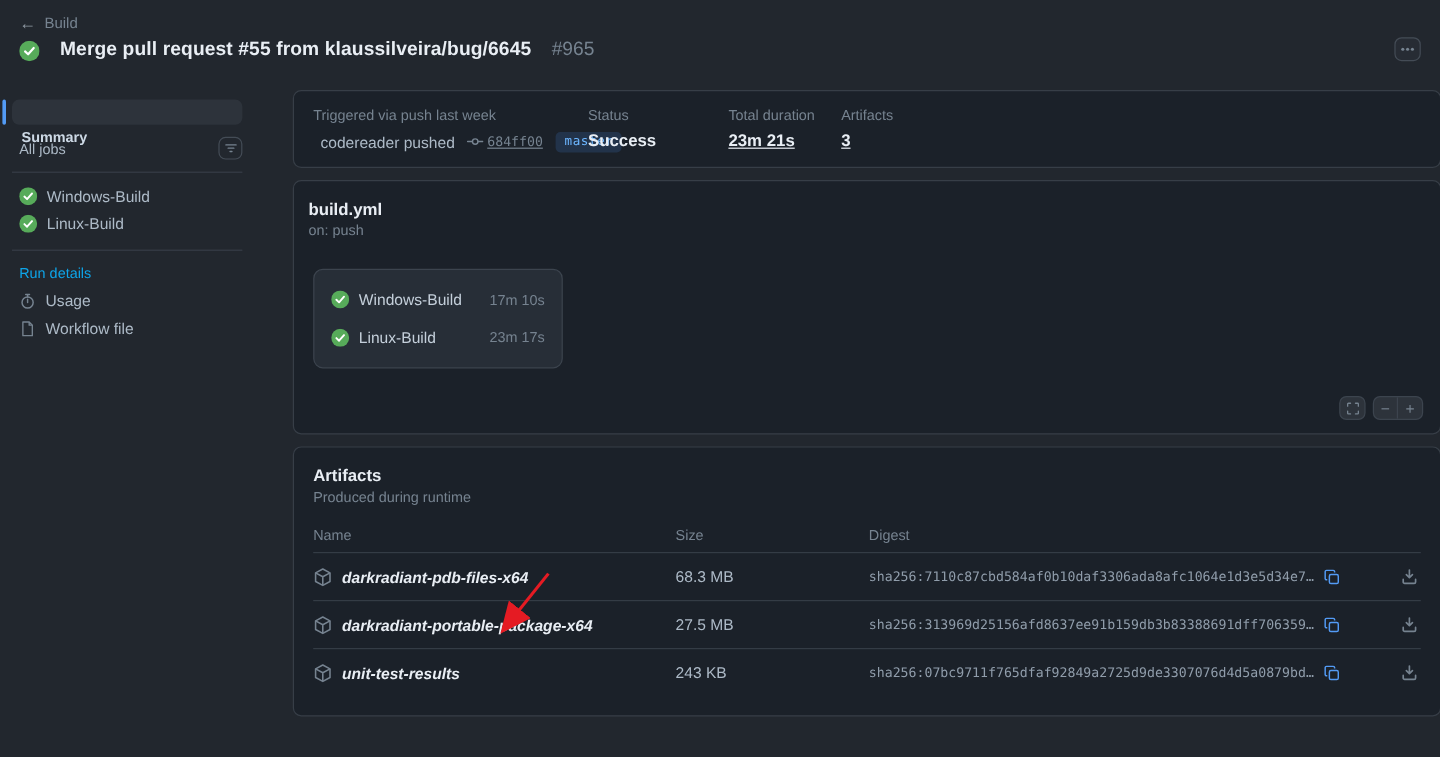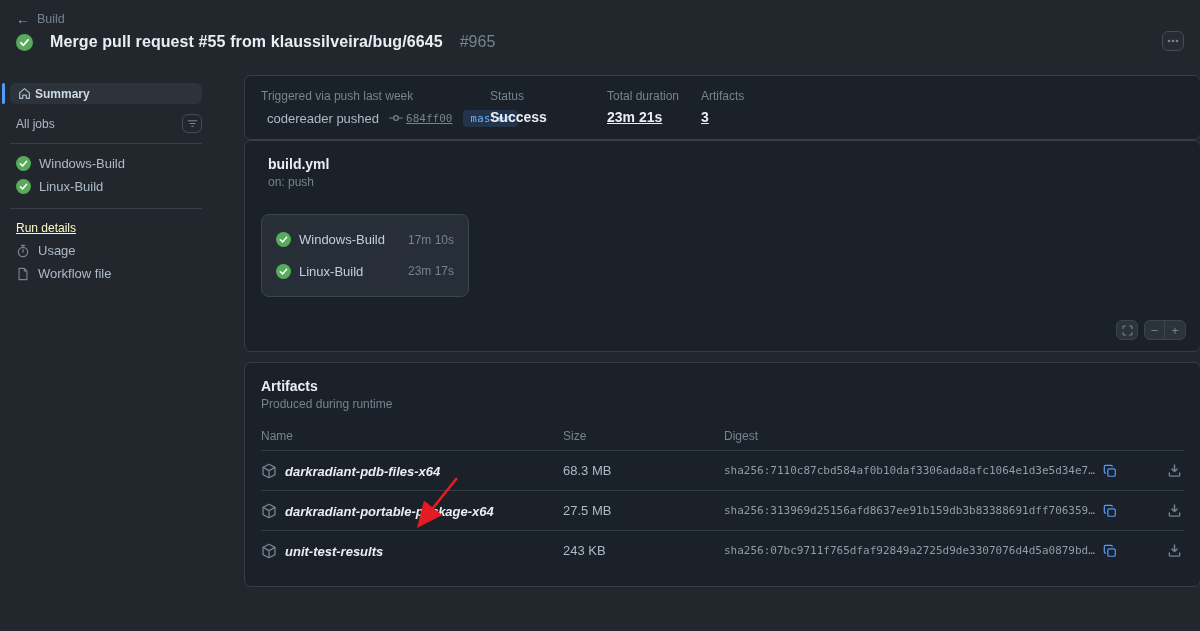--- a/index.html
+++ b/index.html
@@ -13,31 +13,31 @@
   .title-row { display:flex; align-items:center; gap:17px; margin-top:7px; }
   .title-row h1 { font-size:16px; font-weight:700; color:#e9eef4; letter-spacing:.1px; }
   .run-no { font-size:16px; color:#768390; font-weight:400; }
   .kebab-btn { position:absolute; top:31px; right:16px; width:22px; height:20px; background:rgba(99,110,123,.08);
     border:1px solid #444c56; border-radius:6px; display:flex; align-items:center; justify-content:center; cursor:pointer; }
 
   
   .sidebar { position:absolute; top:75px; left:0; width:212px; }
   .accent-bar { position:absolute; left:2px; top:8px; width:3px; height:21px; background:#539bf5; border-radius:2px; }
   .summary-item { margin:8px 10px 0 10px; height:21px; background:#2d333b; border-radius:6px;
-    display:flex; align-items:center; gap:4px; padding:0 8px; cursor:pointer; }
+    display:flex; align-items:flex-start; gap:24px; padding:0 8px; cursor:pointer;flex-direction:column; }
   .summary-item span { font-size:12px; font-weight:700; color:#cdd9e5; }
   .alljobs-row { display:flex; align-items:center; justify-content:space-between; margin:10px 10px 0 16px; }
   .alljobs-row .lbl { font-size:12px; font-weight:400; color:#adbac7; }
   .filter-btn { width:20px; height:19px; border:1px solid #444c56; border-radius:6px; background:transparent;
     display:flex; align-items:center; justify-content:center; cursor:pointer; }
   .side-divider { height:1px; background:#373e47; margin:10px 10px 0 10px; }
   .job-item { display:flex; align-items:center; gap:8px; margin:0 10px; padding:4px 6px; height:23px; border-radius:6px; cursor:pointer; }
   .job-list { margin-top:8px; }
   .job-item span { font-size:13px; color:#adbac7; }
-  .run-details-lbl { font-size:12px; color:#fef9c3; margin:12px 0 4px 16px;text-decoration:underline; }
+  .run-details-lbl { font-size:12px; color:#0ea5e9; margin:12px 0 4px 16px; }
   .side-link { display:flex; align-items:center; gap:8px; margin:0 10px; padding:4px 6px; height:23px; border-radius:6px; cursor:pointer; }
   .side-link span { font-size:13px; color:#adbac7; }
 
   
   .main { position:absolute; top:75px; left:244px; width:957px; }
   .card { background:#1b2129; border:1px solid #373e47; border-radius:7px; }
 
   
   .summary-card { height:65px; display:flex; padding:13px 16px 0; }
   .s-label { font-size:12px; color:#768390; }
@@ -47,21 +47,21 @@
   .commit-link { display:flex; align-items:center; gap:3px; margin-left:4px; cursor:pointer; }
   .commit-sha { font-family:"DejaVu Sans Mono", monospace; font-size:11px; color:#768390; text-decoration:underline; }
   .branch-badge { font-family:"DejaVu Sans Mono", monospace; font-size:10.5px; color:#6cb6ff;
     background:rgba(65,132,228,.18); border-radius:4px; padding:2px 7px 2.5px; margin-left:5px; cursor:pointer; letter-spacing:.5px; }
   .col-status { width:91px; }
   .col-duration { width:94px;margin-left:26px; }
   .s-value { margin-top:6px; font-size:14px; font-weight:700; color:#e9eef4; }
   .s-value.underlined { text-decoration:underline; }
 
   
-  .graph-card { height:212px; position:relative; padding:15px 23px; }
+  .graph-card { height:212px; margin-top:10px; position:relative; padding:15px 12px; }
   .wf-name { font-size:14px; font-weight:700; color:#e9eef4; }
   .wf-trigger { font-size:12px; color:#768390; margin-top:3px; }
   .job-group { position:absolute; left:16px; top:73px; width:208px; height:83px; background:#272e37;
     border:1px solid #3c444e; border-radius:8px; padding:9px 12px; display:flex; flex-direction:column; justify-content:space-around; }
   .graph-job { display:flex; align-items:center; gap:8px; cursor:pointer; padding:2px 2px; border-radius:5px; }
   .graph-job .gj-name { font-size:13px; color:#c4cfda; }
   .graph-job .gj-time { margin-left:auto; font-size:12px; color:#768390; }
   .graph-controls { position:absolute; right:14px; bottom:11px; display:flex; gap:6px; align-items:center; }
   .ctl-btn { width:22px; height:20px; background:#2d333b; border:1px solid #3c444e; border-radius:6px;
     display:flex; align-items:center; justify-content:center; color:#768390; cursor:pointer; font-size:13px; }

